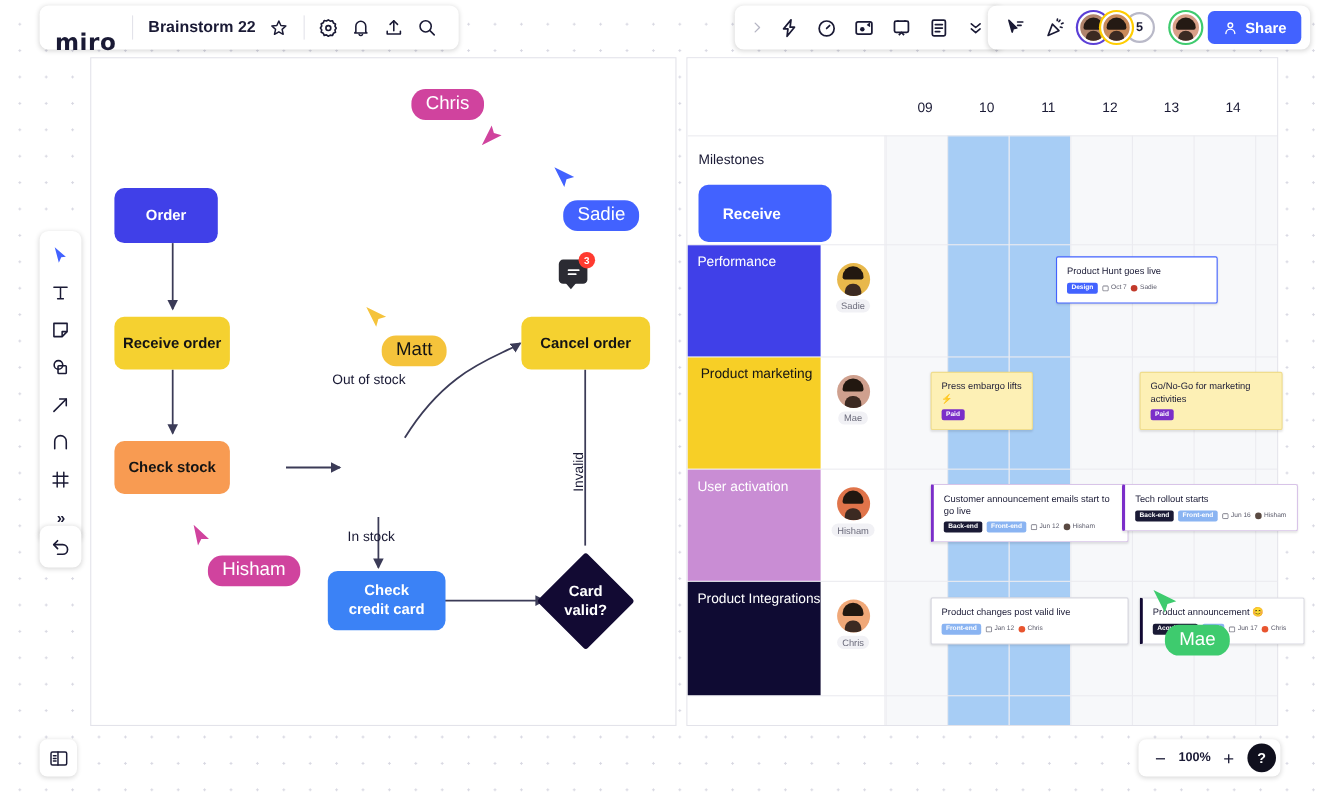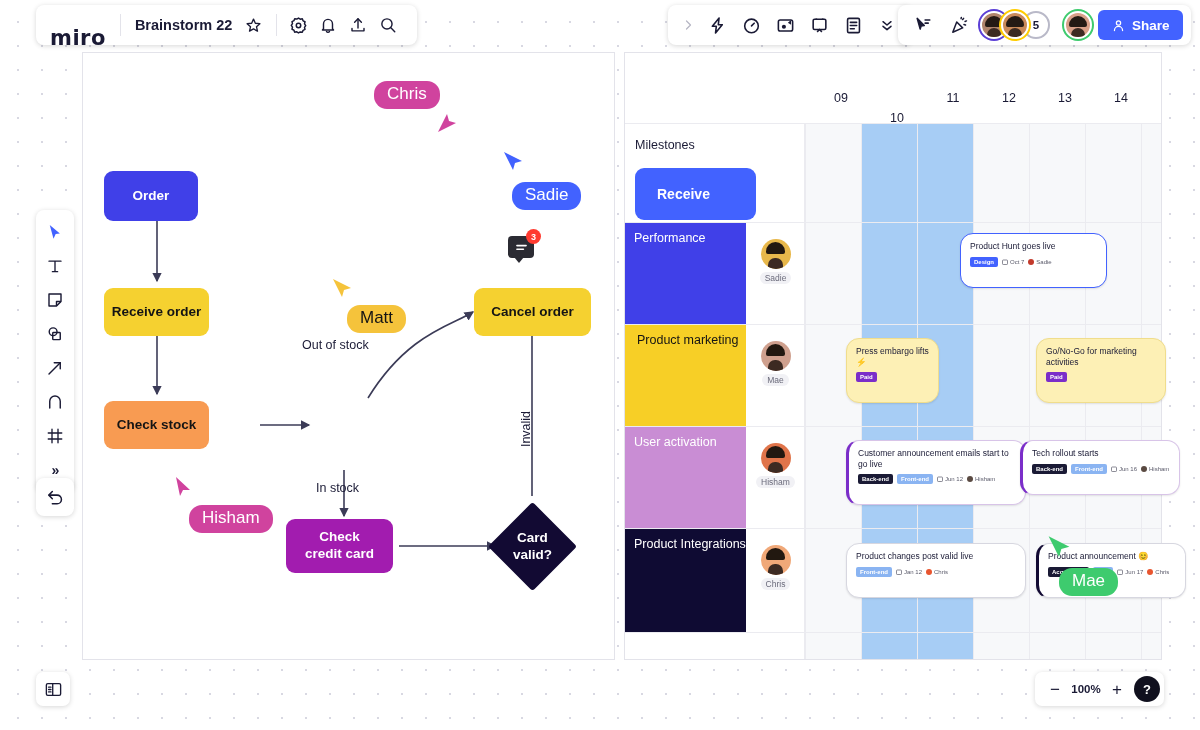--- a/index.html
+++ b/index.html
@@ -204,22 +204,22 @@
   .tl-avname {
     font-size: 8.5px; color: #6b6b7b; background: #f1f1f5;
     border-radius: 7px; padding: 1px 5px;
   }
   .tl-milestone {
     position: absolute; background: #4262ff; color: #fff; border-radius: 9px;
     display: flex; align-items: center; padding-left: 22px;
     font-size: 14px; font-weight: 700;
   }
   .tl-card {
-    position: absolute; background: #fff; border-radius: 13px;
-    padding: 7px 8px 20px 9px; z-index: 5;
+    position: absolute; background: #fff; border-radius: 2px;
+    padding: 7px 8px 8px 9px; z-index: 5;
     box-shadow: 0 1px 2px rgba(0,0,0,.10);
   }
   .tl-card .title { font-size: 8.5px; color: #1a1a35; margin-bottom: 5px; line-height: 1.25; }
   .tl-meta { display: flex; align-items: center; gap: 4px; flex-wrap: nowrap; }
   .tag {
     font-size: 6px; font-weight: 700; color: #fff; border-radius: 2px;
     padding: 2px 4px; line-height: 1; white-space: nowrap;
   }
   .meta-chip {
     display: flex; align-items: center; gap: 2px;
@@ -270,21 +270,21 @@
     </div>
 
     <div class="node" style="left:21px;top:348px;width:105px;height:48px;background:#f89b52;color:#141414;">
       <span>Check stock</span>
     </div>
 
     <div class="node" style="left:391px;top:235px;width:117px;height:48px;background:#f5d130;color:#141414;">
       <span>Cancel order</span>
     </div>
 
-    <div class="node" style="left:203px;top:466px;width:107px;height:54px;background:#a21caf;color:#fff;white-space:pre-line;">
+    <div class="node" style="left:215px;top:466px;width:107px;height:54px;background:#3b82f6;color:#fff;white-space:pre-line;">
       <span>Check
 credit card</span>
     </div>
 
 
     <div class="diamond-wrap" style="left:405px;top:449px;width:89px;height:89px;">
       <div class="diamond" style="width:63px;height:63px;"></div>
       <span style="position:absolute;color:#fff;font-weight:700;font-size:13.5px;text-align:center;width:100%;white-space:pre-line;line-height:1.2;">Card
 valid?</span>
     </div>
@@ -299,21 +299,21 @@
     <div class="tl-col" style="left:180px;"></div>
     <div class="tl-col hl" style="left:236px;"></div>
     <div class="tl-col hl2" style="left:292px;"></div>
     <div class="tl-col" style="left:348px;"></div>
     <div class="tl-col" style="left:404px;"></div>
     <div class="tl-col" style="left:460px;"></div>
     <div class="tl-col" style="left:516px;width:22px;"></div>
 
     <div id="tl-header">
       <div class="tl-datelabel" style="left:196px;">09</div>
-      <div class="tl-datelabel" style="left:252px;margin-top:20px;">10</div>
+      <div class="tl-datelabel" style="left:252px;">10</div>
       <div class="tl-datelabel" style="left:308px;">11</div>
       <div class="tl-datelabel" style="left:364px;">12</div>
       <div class="tl-datelabel" style="left:420px;">13</div>
       <div class="tl-datelabel" style="left:476px;">14</div>
     </div>
 
     <div class="tl-labelcol"></div>
     <div class="tl-avatarcol"></div>
 
     <div class="tl-rowsep" style="top:70px;"></div>

